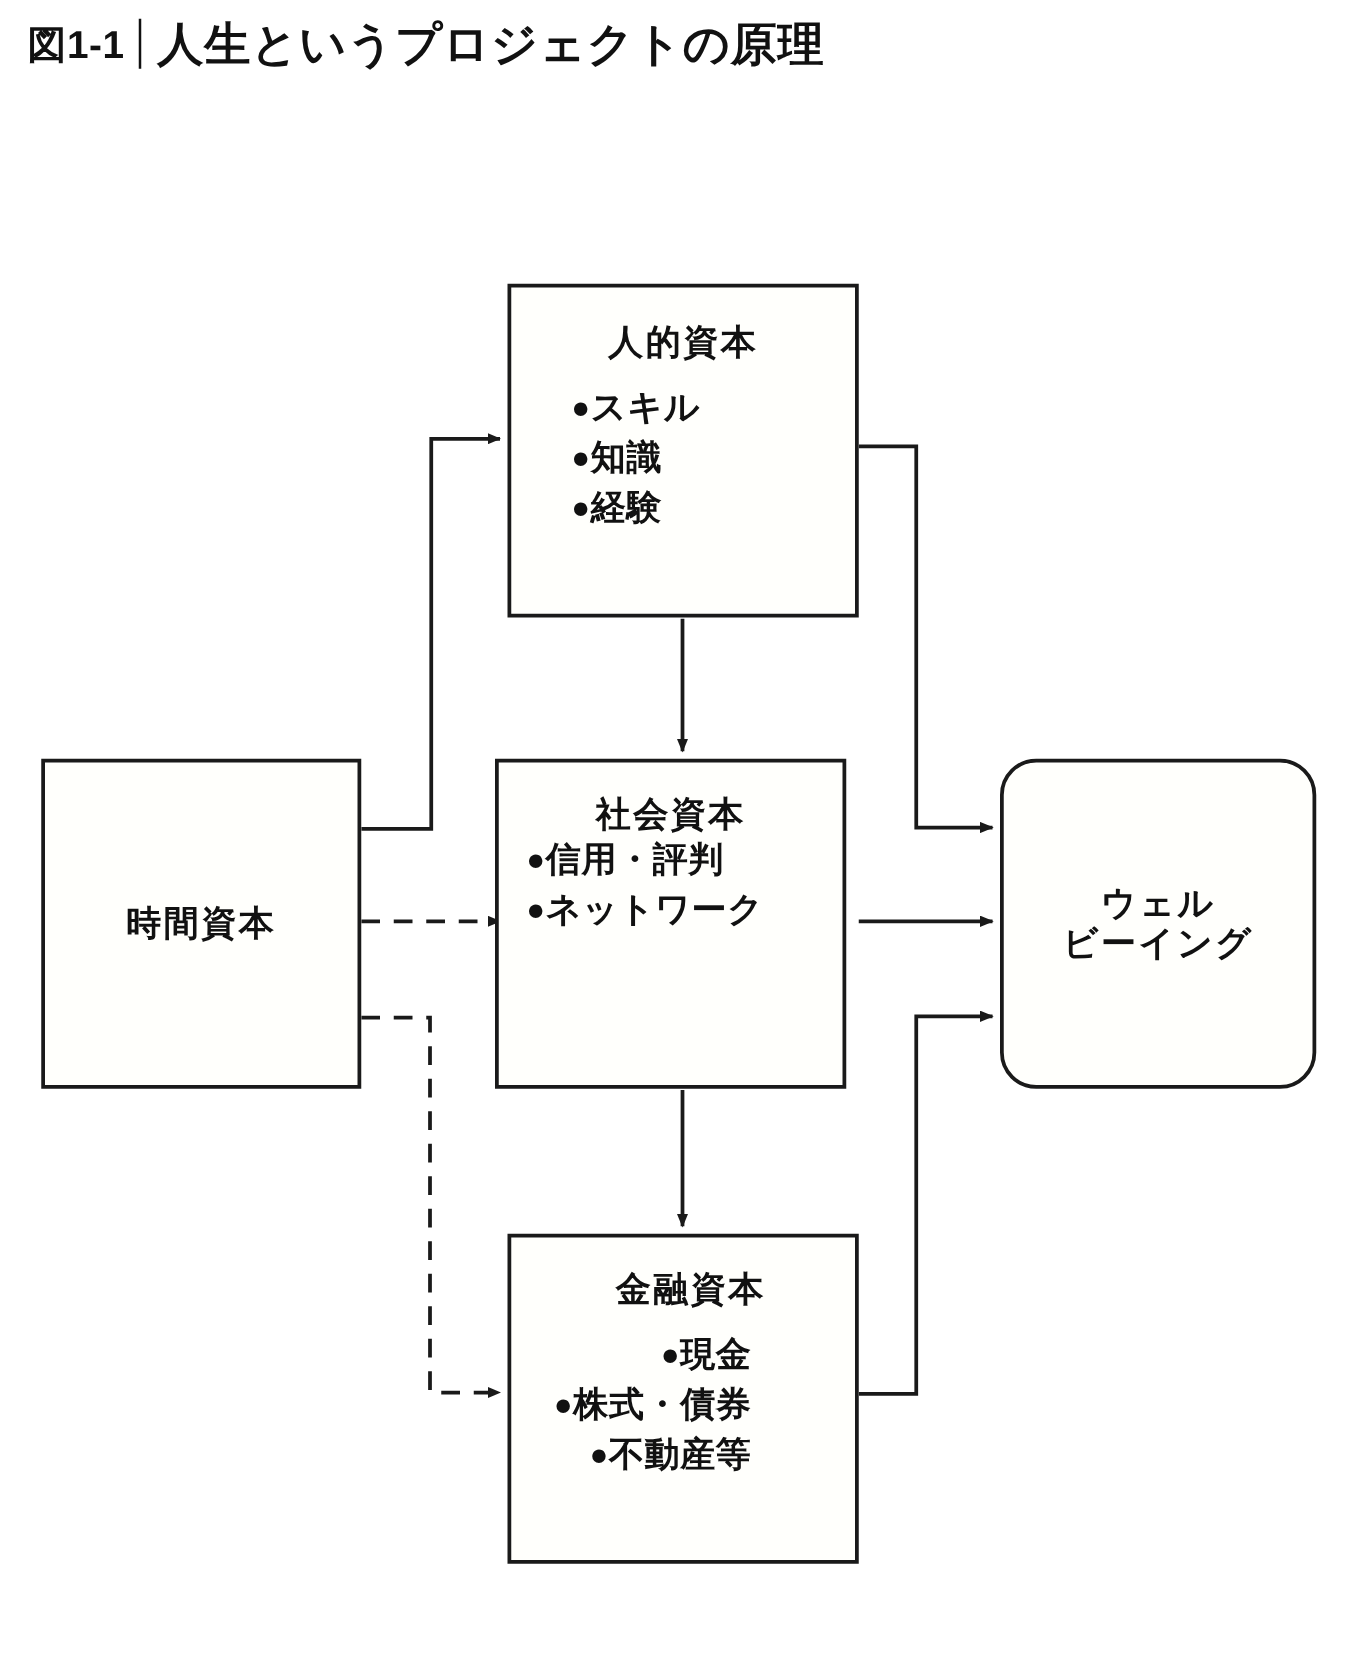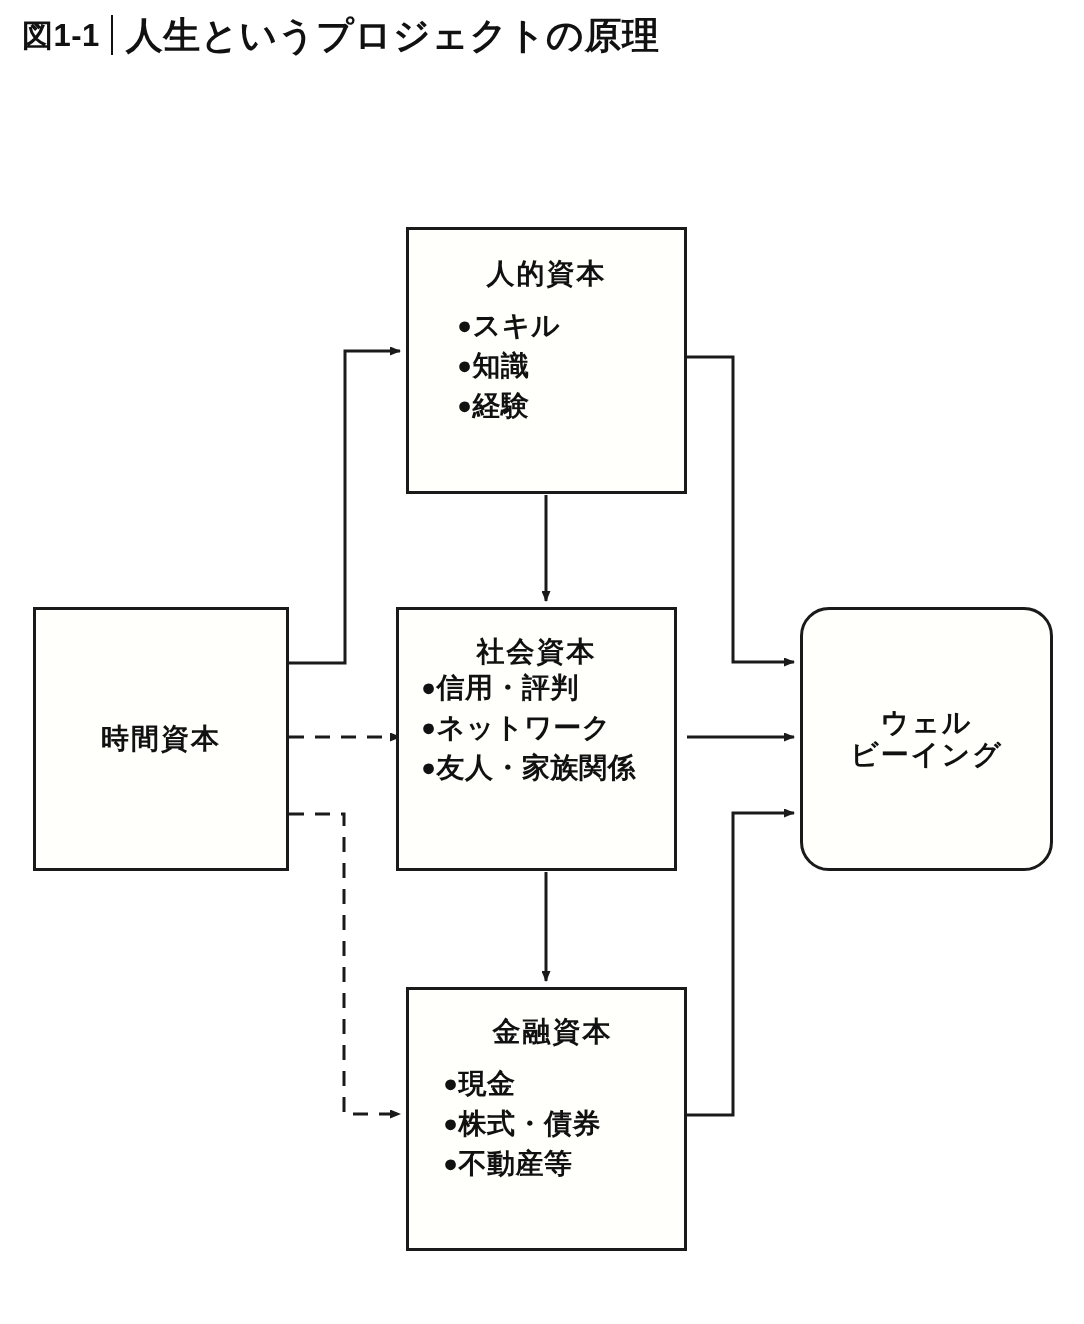--- a/index.html
+++ b/index.html
@@ -116,21 +116,21 @@
   #node-social  { left: 396px; top: 607px;  width: 281px; height: 264px; }
   #node-finance { left: 406px; top: 987px;  width: 281px; height: 264px; padding-left: 12px; }
   #node-time    { left: 33px;  top: 573px;  width: 256px; height: 264px; margin-top: 34px; }
   #node-wellbeing { left: 800px; top: 607px; width: 253px; height: 264px; border-radius: 29px; }
 
   #node-human .node-title   { margin-top: 28px; }
   #node-human .node-list    { margin-top: 16px; margin-left: 48px; }
   #node-social .node-title  { margin-top: 26px; }
   #node-social .node-list   { margin-top: 0; }
   #node-finance .node-title { margin-top: 26px; }
-  #node-finance .node-list  { margin-top: 16px; }
+  #node-finance .node-list  { margin-top: 16px; text-align: right; }
 
   #node-human, #node-social, #node-finance {
     justify-content: flex-start;
   }
   #node-time .node-title,
   #node-wellbeing .node-title {
     margin: 0;
   }
 </style>
 </head>
@@ -180,21 +180,20 @@
         <li><span class="bullet">●</span><span>知識</span></li>
         <li><span class="bullet">●</span><span>経験</span></li>
       </ul>
     </div>
 
     <div class="node" id="node-social">
       <div class="node-title">社会資本</div>
       <ul class="node-list">
         <li><span class="bullet">●</span><span>信用・評判</span></li>
         <li><span class="bullet">●</span><span>ネットワーク</span></li>
-        <li><span class="bullet">●</span><span>友人・家族関係</span></li>
       </ul>
     </div>
 
     <div class="node" id="node-finance">
       <div class="node-title">金融資本</div>
       <ul class="node-list">
         <li><span class="bullet">●</span><span>現金</span></li>
         <li><span class="bullet">●</span><span>株式・債券</span></li>
         <li><span class="bullet">●</span><span>不動産等</span></li>
       </ul>

